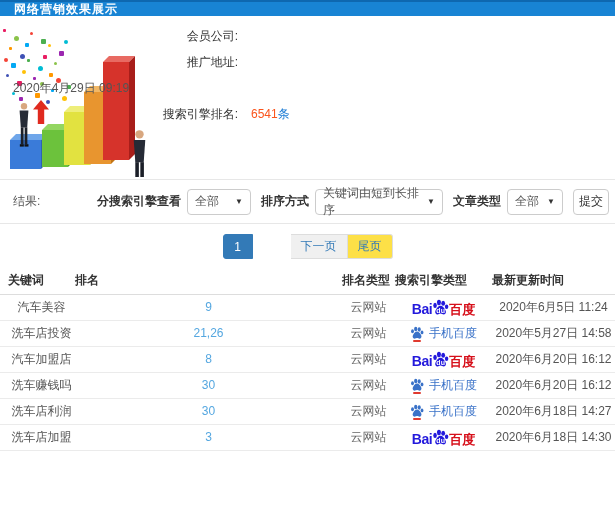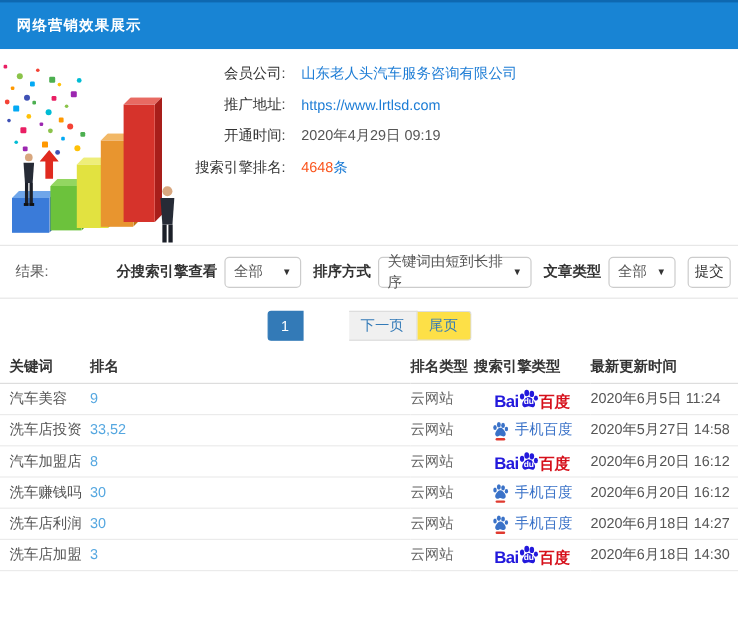--- a/index.html
+++ b/index.html
@@ -1,20 +1,20 @@
 <!DOCTYPE html>
 <html><head>
 <meta charset="utf-8">
 <style>
   * { box-sizing: border-box; margin: 0; padding: 0; }
   html,body { width:615px; height:520px; overflow:hidden; background:#fff;
     font-family:"Liberation Sans","DejaVu Sans",sans-serif; font-size:12px; color:#555; }
 
   
-  .topbar { height:41px; background:#1884d4; border-top:2px solid #0e68b0;
+  .topbar { height:16px; background:#1884d4; border-top:2px solid #0e68b0;
     display:flex; align-items:center; padding-left:14px; }
   .topbar .title { color:#fff; font-size:12px; font-weight:bold; letter-spacing:1px; }
 
   
   .info-panel { position:relative; height:164px; border-bottom:1px solid #e7e7e7; background:#fff; }
 
   
   .chart-illu { position:absolute; left:0; top:3px; width:158px; height:158px; overflow:hidden; }
   .bar { position:absolute; }
   .bar .front { position:absolute; left:0; bottom:0; width:100%; }
@@ -52,21 +52,21 @@
   .page-btn.first { border-left:1px solid #337ab7; border-radius:3px 0 0 3px; }
   .page-btn.active { background:#337ab7; border-color:#337ab7; color:#fff; }
   .page-btn.grey { background:#f0f0f0;margin-left:38px; }
   .page-btn.last { border-radius:0 3px 3px 0; }
 
   
   table { width:100%; border-collapse:collapse; table-layout:fixed; }
   col.c1{width:75px;} col.c2{width:267px;} col.c3{width:53px;} col.c4{width:97px;} col.c5{width:123px;}
   th { height:27px; text-align:left; font-weight:bold; color:#333; border-bottom:1px solid #ddd; padding:0; }
   th:first-child, td:first-child { padding-left:8px; }
-  td { height:26px; border-bottom:1px solid #ebebeb; padding:0; color:#555; }
+  td { height:26px; border-bottom:1px solid #ebebeb; padding:0; color:#555;text-align:center; }
   td.rank { color:#55a7e0; }
   td.rank span { cursor:pointer; }
   td.rtype { color:#666; }
   td.engine { text-align:center; }
   td.time { color:#555; }
 
   
   .baidu-logo { display:inline-flex; align-items:flex-end; font-weight:bold; line-height:1; vertical-align:middle; }
   .baidu-logo .bai { color:#2319dc; font-size:14px; letter-spacing:-0.5px; }
   .paw-wrap { position:relative; display:inline-block; }
@@ -161,33 +161,30 @@
         <rect x="6" y="31" width="3.4" height="21" fill="#1b1f28"></rect>
         <rect x="10.8" y="31" width="3.4" height="21" fill="#1b1f28"></rect>
         <rect x="4.8" y="52" width="5" height="3" fill="#111"></rect>
         <rect x="10.6" y="52" width="5" height="3" fill="#111"></rect>
       </svg>
     </div>
 
   <div class="info-rows">
     <div class="info-row">
       <span class="info-label">会员公司:</span>
-      <span class="info-value link">山东老人头汽车服务咨询有限公司</span>
     </div>
     <div class="info-row">
       <span class="info-label">推广地址:</span>
-      <span class="info-value link">https://www.lrtlsd.com</span>
     </div>
     <div class="info-row">
-      <span class="info-label">开通时间:</span>
       <span class="info-value">2020年4月29日 09:19</span>
     </div>
     <div class="info-row">
       <span class="info-label">搜索引擎排名:</span>
-      <span class="info-value"><span class="count">4648</span><span class="count-suffix">条</span></span>
+      <span class="info-value"><span class="count">6541</span><span class="count-suffix">条</span></span>
     </div>
   </div>
 </div>
 
 <div class="filter-row">
   <span class="result-label">结果:</span>
   <div class="filter-controls">
     <span class="filter-label">分搜索引擎查看</span>
     <span class="select-box sel-engine">
       <span>全部</span>
@@ -245,21 +242,21 @@
                 <ellipse cx="15.8" cy="6" rx="2.7" ry="3.7" fill="#2319dc"></ellipse>
                 <ellipse cx="20.6" cy="11" rx="2.4" ry="3.2" fill="#2319dc"></ellipse>
                 <path d="M12 9.5c-3.2 0-4.6 2.7-6.1 4.8-1.4 1.9-2.2 5 0 6.7 2.3 1.8 4.1-.4 6.1-.4s4.3 2.2 6.4.5c2.1-1.7 1.3-4.8-.2-6.8-1.5-2.1-3-4.8-6.2-4.8z" fill="#2319dc"></path>
               </svg><span class="du-inside">du</span></span>
             <span class="du-suffix">百度</span>
           </span></td>
         <td class="time">2020年6月5日 11:24</td>
       </tr>
       <tr>
         <td>洗车店投资</td>
-        <td class="rank"><span>33,52</span></td>
+        <td class="rank"><span>21,26</span></td>
         <td class="rtype">云网站</td>
         <td class="engine"><span class="mobile-engine">
             <span class="paw-wrap" style="width: 14px; height: 14px;"><svg viewBox="0 0 24 24" width="14" height="14">
                 <ellipse cx="4.3" cy="9" rx="2.5" ry="3.6" fill="#3a72c8"></ellipse>
                 <ellipse cx="9.8" cy="5" rx="2.8" ry="3.9" fill="#3a72c8"></ellipse>
                 <ellipse cx="15.8" cy="6" rx="2.7" ry="3.7" fill="#3a72c8"></ellipse>
                 <ellipse cx="20.6" cy="11" rx="2.4" ry="3.2" fill="#3a72c8"></ellipse>
                 <path d="M12 9.5c-3.2 0-4.6 2.7-6.1 4.8-1.4 1.9-2.2 5 0 6.7 2.3 1.8 4.1-.4 6.1-.4s4.3 2.2 6.4.5c2.1-1.7 1.3-4.8-.2-6.8-1.5-2.1-3-4.8-6.2-4.8z" fill="#3a72c8"></path>
               </svg></span>
             <span class="m-label">手机百度</span>

